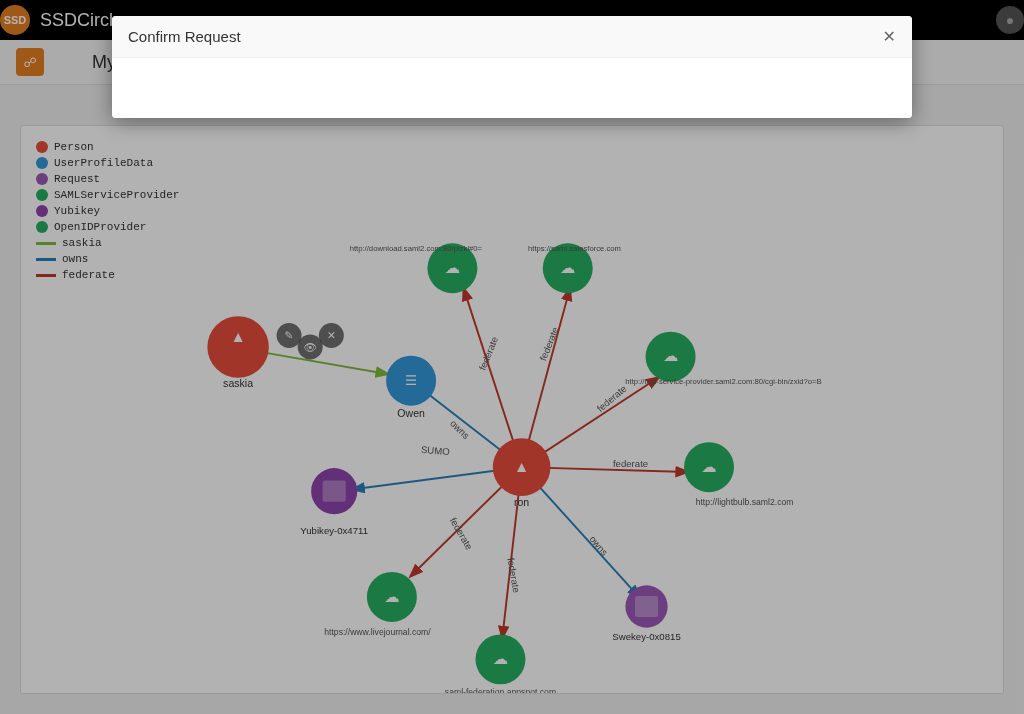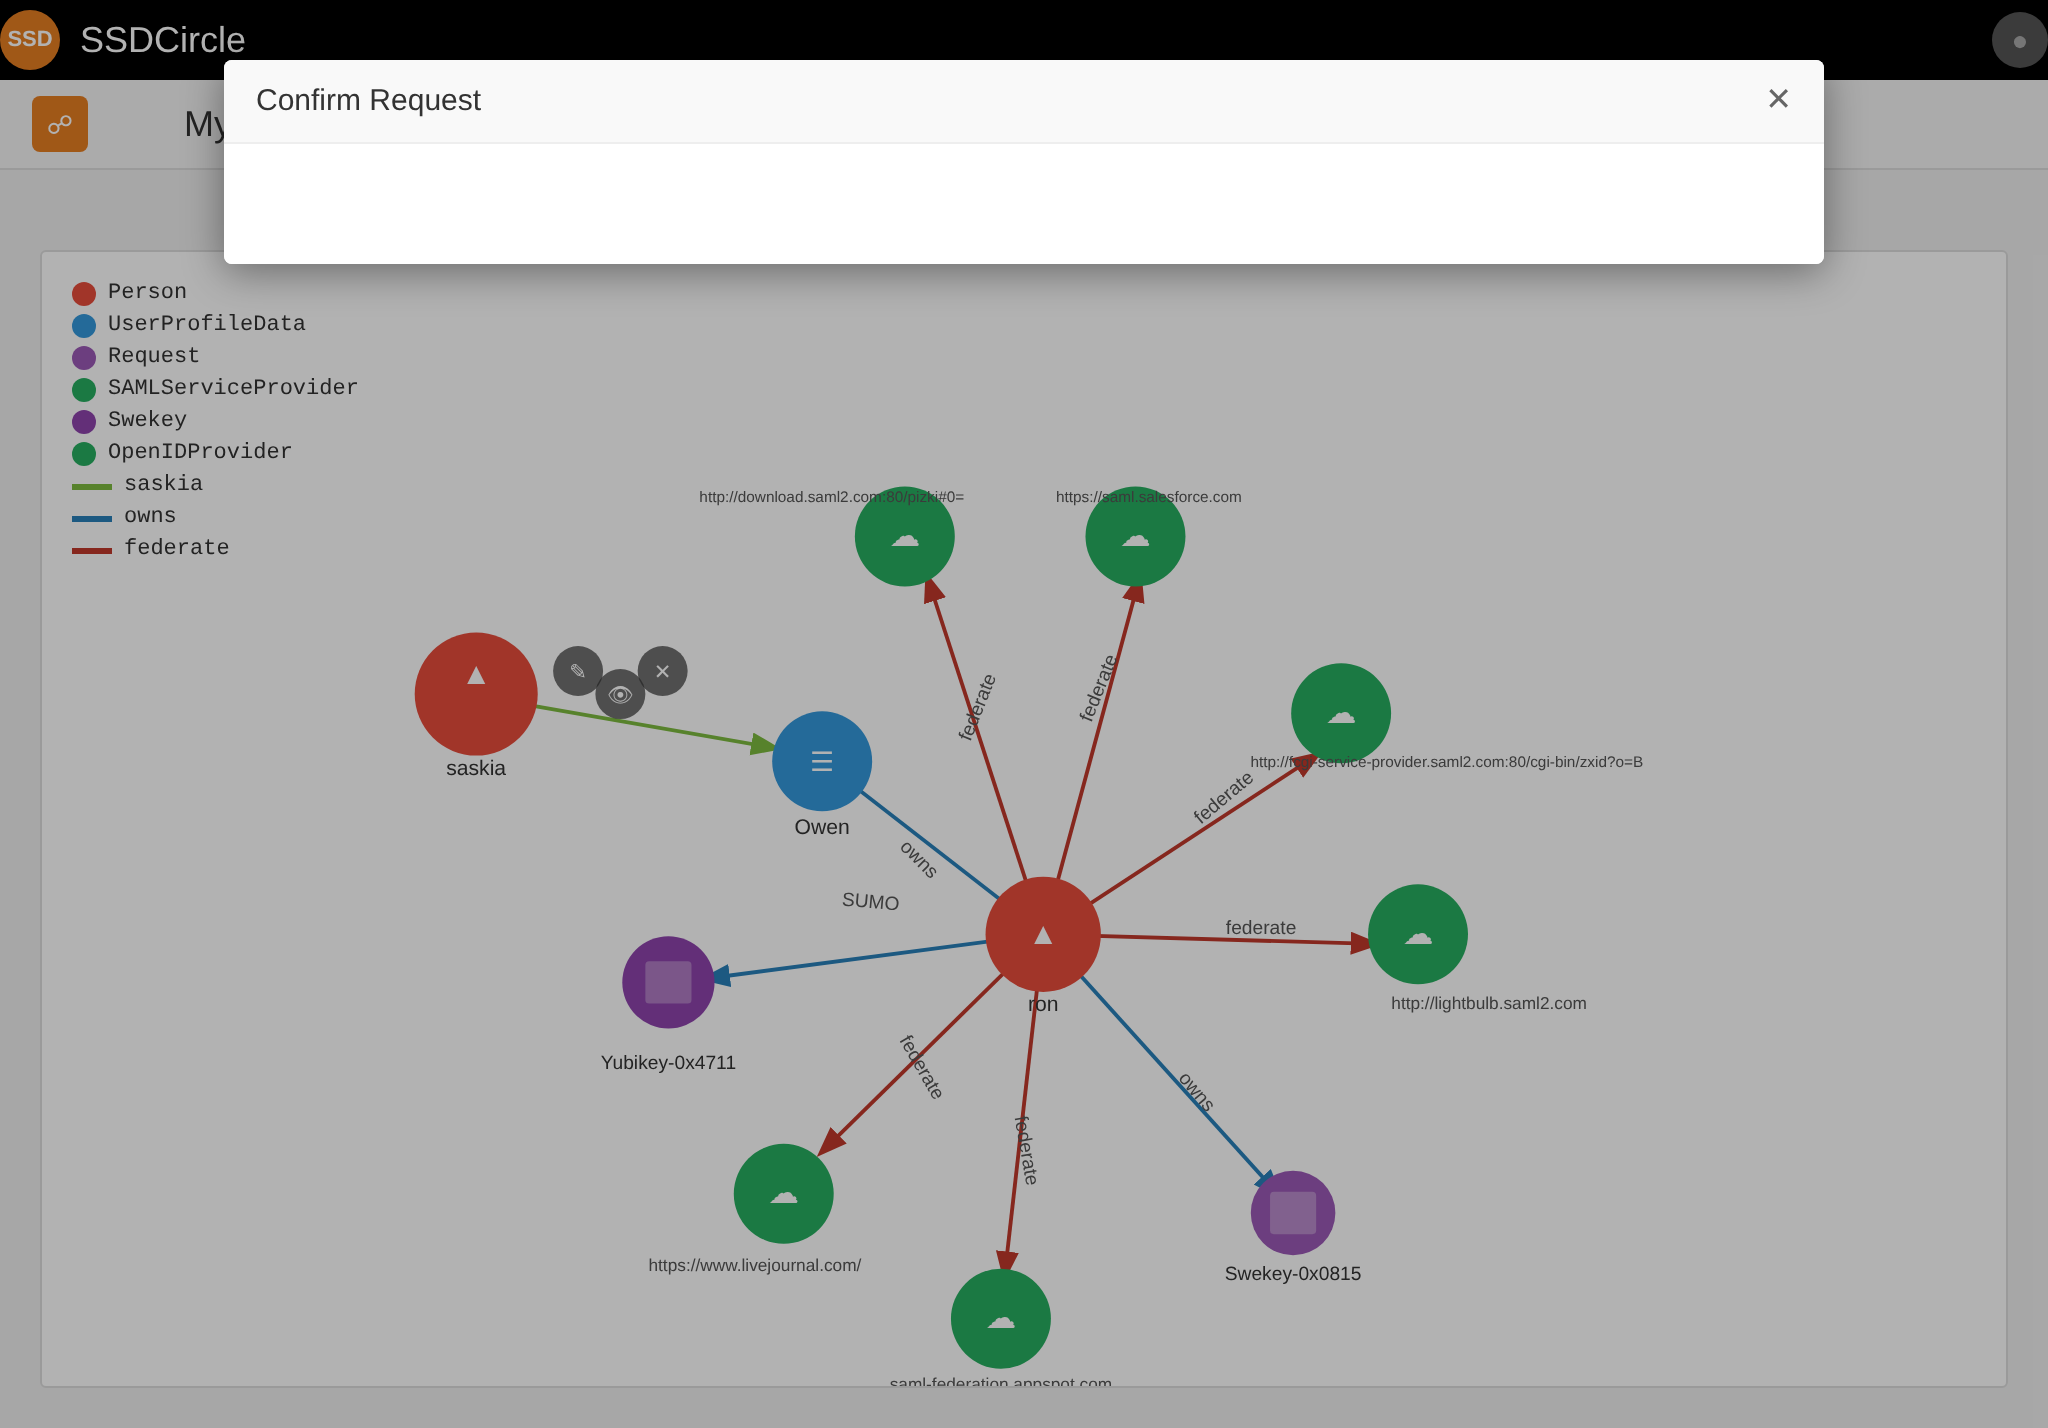--- a/index.html
+++ b/index.html
@@ -144,21 +144,21 @@
 
     
     .modal-overlay {
       position: absolute;
       top: 0; left: 0; right: 0; bottom: 0;
       background: rgba(0,0,0,0.3);
       z-index: 100;
       display: flex;
       align-items: flex-start;
       justify-content: center;
-      padding-top: 30px;
+      padding-top: 16px;
     }
 
     .modal {
       background: white;
       border-radius: 4px;
       width: 800px;
       box-shadow: 0 4px 20px rgba(0,0,0,0.4);
       overflow: hidden;
     }
 
@@ -253,21 +253,21 @@
       <div class="legend-item">
         <div class="legend-dot" style="background:#9b59b6;"></div>
         <span>Request</span>
       </div>
       <div class="legend-item">
         <div class="legend-dot" style="background:#27ae60;"></div>
         <span>SAMLServiceProvider</span>
       </div>
       <div class="legend-item">
         <div class="legend-dot" style="background:#8e44ad;"></div>
-        <span>Swekey</span>
+        <span>Yubikey</span>
       </div>
       <div class="legend-item">
         <div class="legend-dot" style="background:#27ae60;"></div>
         <span>OpenIDProvider</span>
       </div>
       <div class="legend-item">
         <div class="legend-line" style="background:#7dbb40;"></div>
         <span>saskia</span>
       </div>
       <div class="legend-item">

